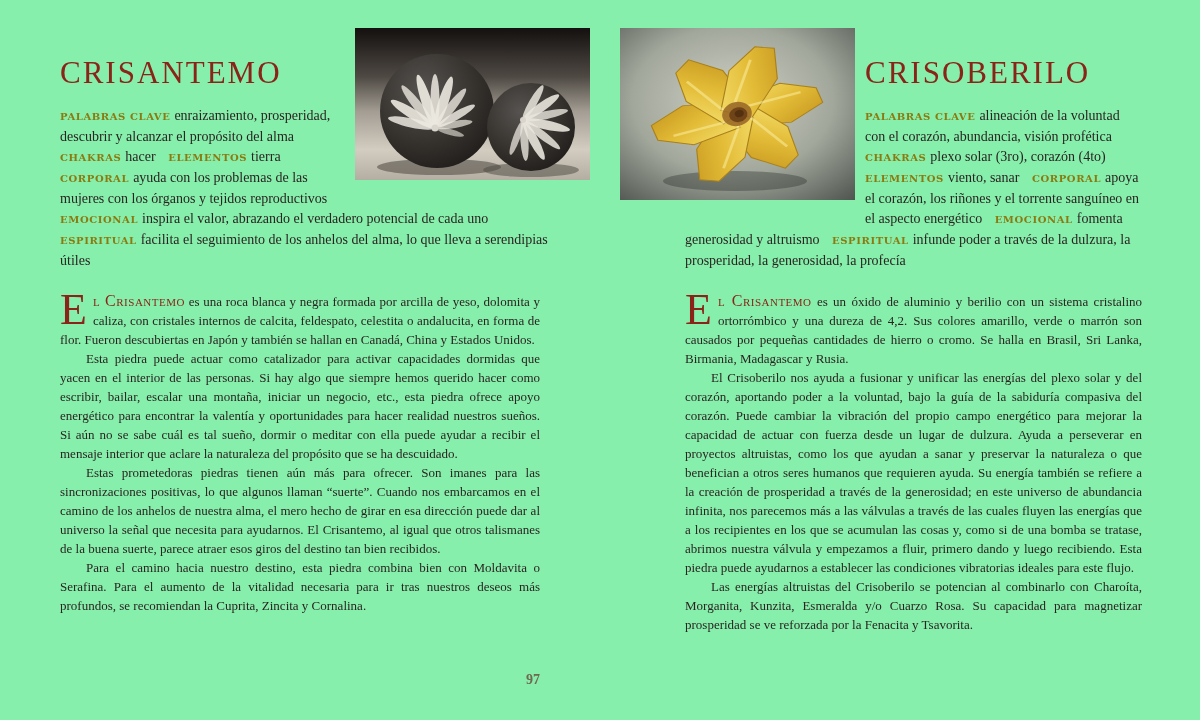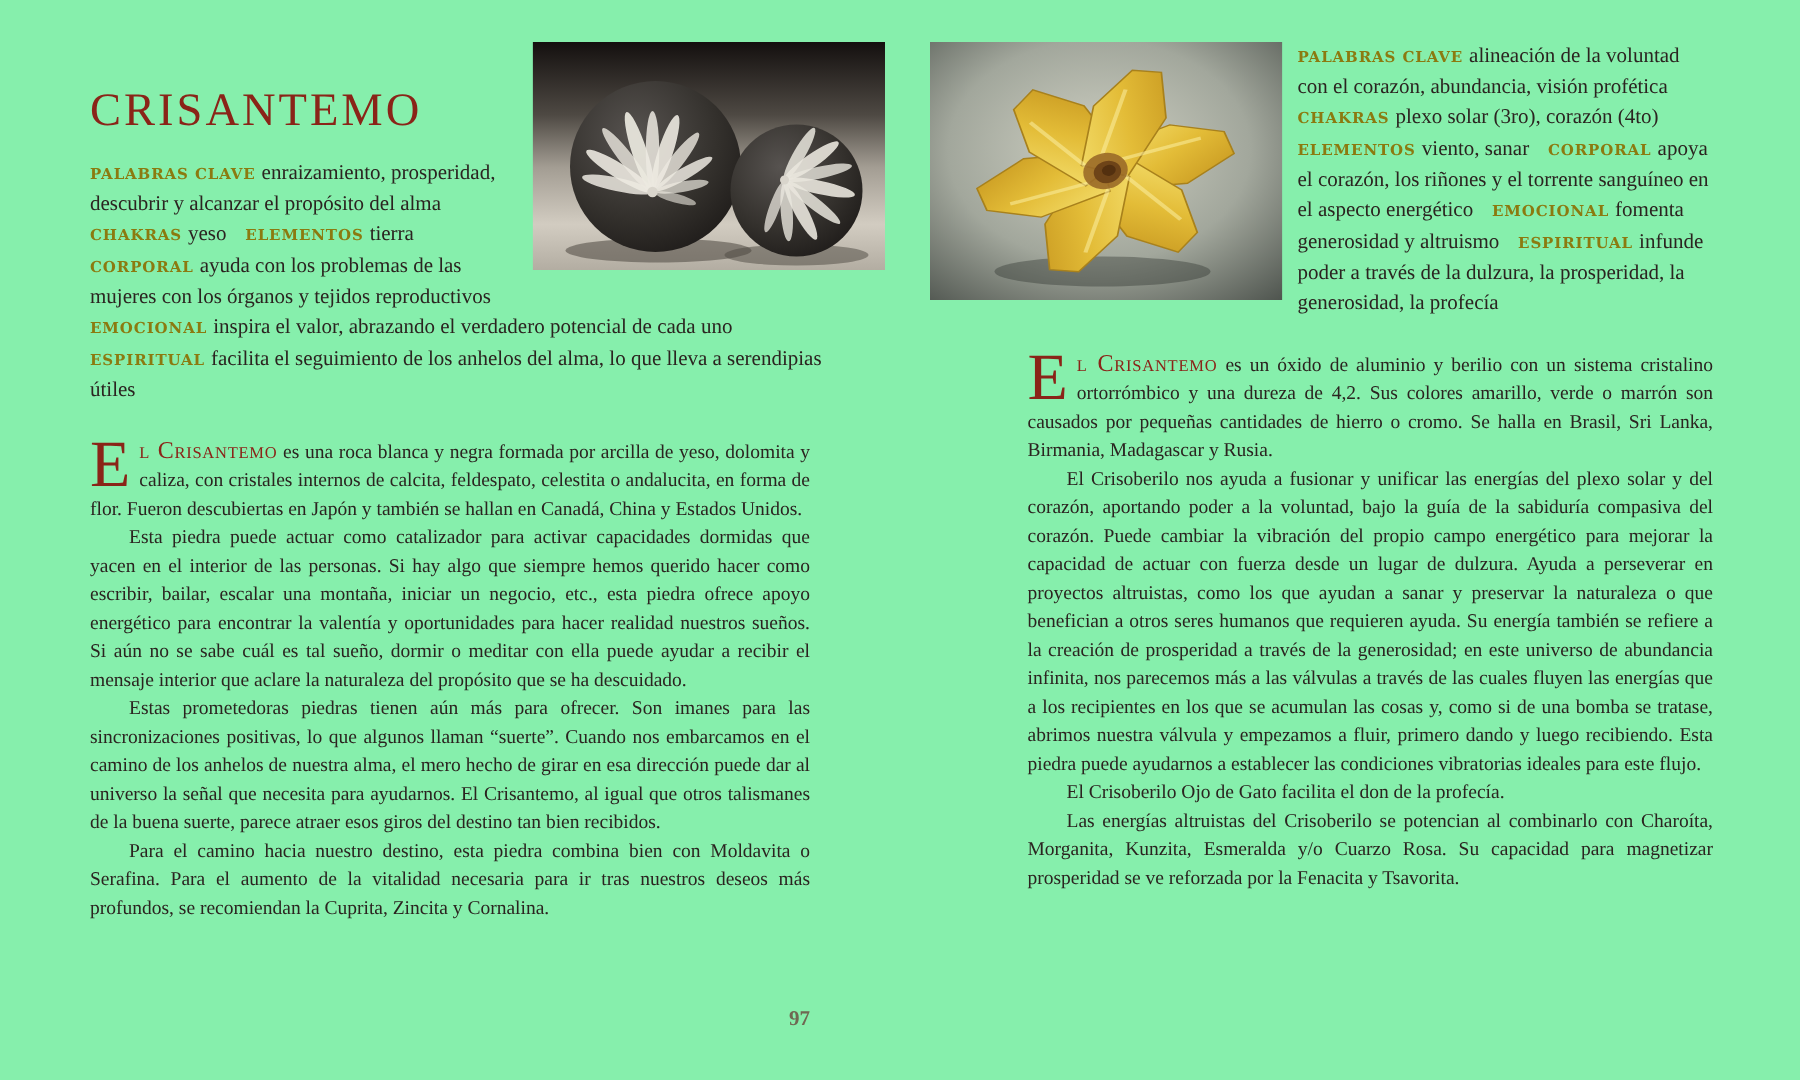--- a/index.html
+++ b/index.html
@@ -91,21 +91,21 @@
           <ellipse cx="19" cy="0" rx="18" ry="3.5" transform="rotate(110)" opacity="0.75"></ellipse>
           <circle cx="0" cy="0" r="3" fill="#d9d5cc"></circle>
         </g>
       </svg>
     </figure>
 
     <h1 class="title">CRISANTEMO</h1>
 
     <p class="keywords">
       <span class="pair"><span class="kw">PALABRAS CLAVE</span><span>enraizamiento, prosperidad, descubrir y alcanzar el propósito del alma</span></span>
-      <span class="pair"><span class="kw">CHAKRAS</span><span>yeso</span></span>
+      <span class="pair"><span class="kw">CHAKRAS</span><span>hacer</span></span>
       <span class="pair"><span class="kw">ELEMENTOS</span><span>tierra</span></span>
       <span class="pair"><span class="kw">CORPORAL</span><span>ayuda con los problemas de las mujeres con los órganos y tejidos reproductivos</span></span>
       <span class="pair"><span class="kw">EMOCIONAL</span><span>inspira el valor, abrazando el verdadero potencial de cada uno</span></span>
       <span class="pair"><span class="kw">ESPIRITUAL</span><span>facilita el seguimiento de los anhelos del alma, lo que lleva a serendipias útiles</span></span>
     </p>
 
     <div class="bodytext">
       <p><span class="dropcap">E</span><span class="lead">l Crisantemo</span><span> es una roca blanca y negra formada por arcilla de yeso, dolomita y caliza, con cristales internos de calcita, feldespato, celestita o andalucita, en forma de flor. Fueron descubiertas en Japón y también se hallan en Canadá, China y Estados Unidos.</span></p>
       <p>Esta piedra puede actuar como catalizador para activar capacidades dormidas que yacen en el interior de las personas. Si hay algo que siempre hemos querido hacer como escribir, bailar, escalar una montaña, iniciar un negocio, etc., esta piedra ofrece apoyo energético para encontrar la valentía y oportunidades para hacer realidad nuestros sueños. Si aún no se sabe cuál es tal sueño, dormir o meditar con ella puede ayudar a recibir el mensaje interior que aclare la naturaleza del propósito que se ha descuidado.</p>
       <p>Estas prometedoras piedras tienen aún más para ofrecer. Son imanes para las sincronizaciones positivas, lo que algunos llaman “suerte”. Cuando nos embarcamos en el camino de los anhelos de nuestra alma, el mero hecho de girar en esa dirección puede dar al universo la señal que necesita para ayudarnos. El Crisantemo, al igual que otros talismanes de la buena suerte, parece atraer esos giros del destino tan bien recibidos.</p>
@@ -149,32 +149,32 @@
             <line transform="rotate(240)" x1="10" y1="-6" x2="58" y2="-9"></line>
             <line transform="rotate(300)" x1="10" y1="-6" x2="58" y2="-9"></line>
           </g>
           <circle cx="0" cy="0" r="13" fill="#9a6a28" opacity="0.9"></circle>
           <circle cx="1" cy="1" r="8" fill="#6e4418"></circle>
           <circle cx="2" cy="0" r="4" fill="#53300f"></circle>
         </g>
       </svg>
     </figure>
 
+    <h1 class="title">CRISOBERILO</h1>
 
     <p class="keywords">
       <span class="pair"><span class="kw">PALABRAS CLAVE</span><span>alineación de la voluntad con el corazón, abundancia, visión profética</span></span>
       <span class="pair"><span class="kw">CHAKRAS</span><span>plexo solar (3ro), corazón (4to)</span></span>
       <span class="pair"><span class="kw">ELEMENTOS</span><span>viento, sanar</span></span>
       <span class="pair"><span class="kw">CORPORAL</span><span>apoya el corazón, los riñones y el torrente sanguíneo en el aspecto energético</span></span>
       <span class="pair"><span class="kw">EMOCIONAL</span><span>fomenta generosidad y altruismo</span></span>
       <span class="pair"><span class="kw">ESPIRITUAL</span><span>infunde poder a través de la dulzura, la prosperidad, la generosidad, la profecía</span></span>
     </p>
 
     <div class="bodytext">
       <p><span class="dropcap">E</span><span class="lead">l Crisantemo</span><span> es un óxido de aluminio y berilio con un sistema cristalino ortorrómbico y una dureza de 4,2. Sus colores amarillo, verde o marrón son causados por pequeñas cantidades de hierro o cromo. Se halla en Brasil, Sri Lanka, Birmania, Madagascar y Rusia.</span></p>
       <p>El Crisoberilo nos ayuda a fusionar y unificar las energías del plexo solar y del corazón, aportando poder a la voluntad, bajo la guía de la sabiduría compasiva del corazón. Puede cambiar la vibración del propio campo energético para mejorar la capacidad de actuar con fuerza desde un lugar de dulzura. Ayuda a perseverar en proyectos altruistas, como los que ayudan a sanar y preservar la naturaleza o que benefician a otros seres humanos que requieren ayuda. Su energía también se refiere a la creación de prosperidad a través de la generosidad; en este universo de abundancia infinita, nos parecemos más a las válvulas a través de las cuales fluyen las energías que a los recipientes en los que se acumulan las cosas y, como si de una bomba se tratase, abrimos nuestra válvula y empezamos a fluir, primero dando y luego recibiendo. Esta piedra puede ayudarnos a establecer las condiciones vibratorias ideales para este flujo.</p>
-      <p>El Crisoberilo Ojo de Gato facilita el don de la profecía.</p>
       <p>Las energías altruistas del Crisoberilo se potencian al combinarlo con Charoíta, Morganita, Kunzita, Esmeralda y/o Cuarzo Rosa. Su capacidad para magnetizar prosperidad se ve reforzada por la Fenacita y Tsavorita.</p>
     </div>
 
   </section>
 
 </div>
 
 </body></html>

